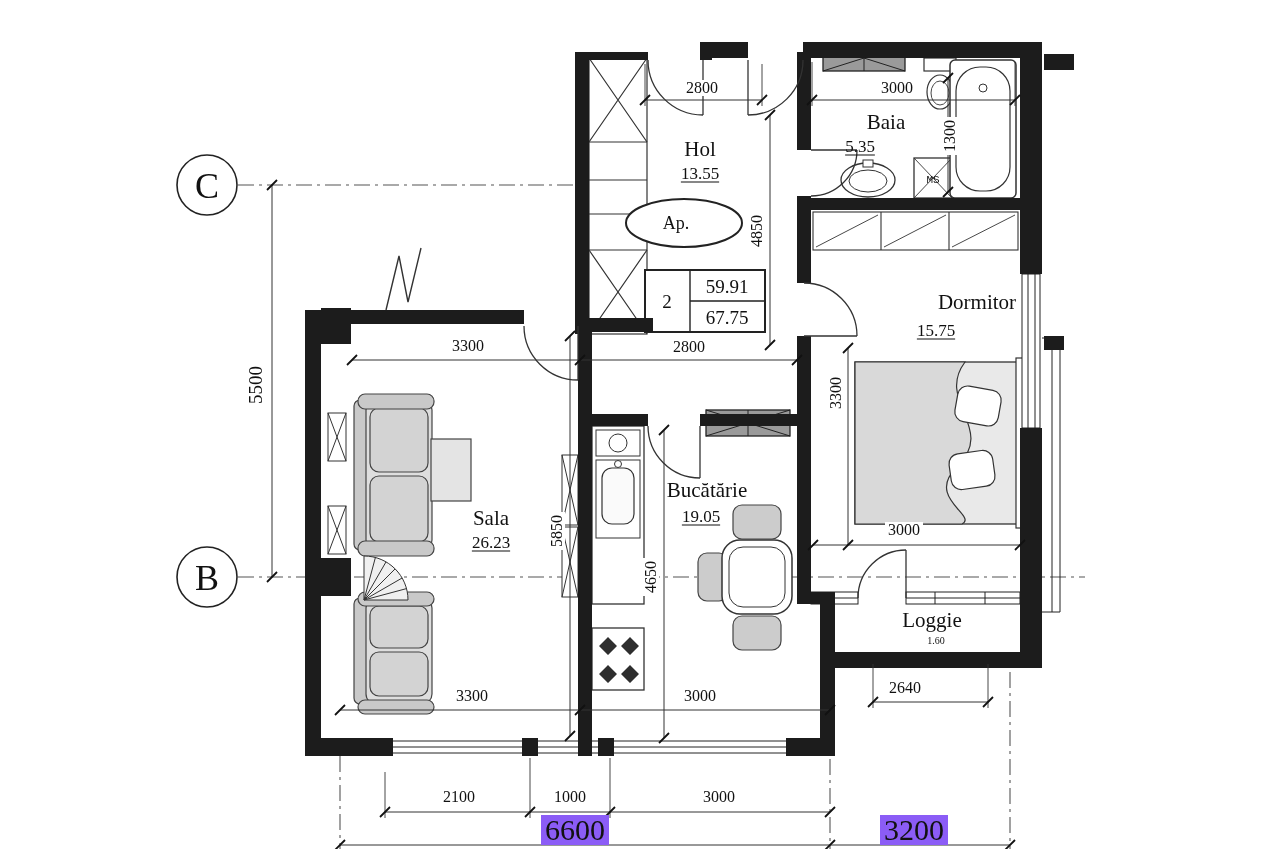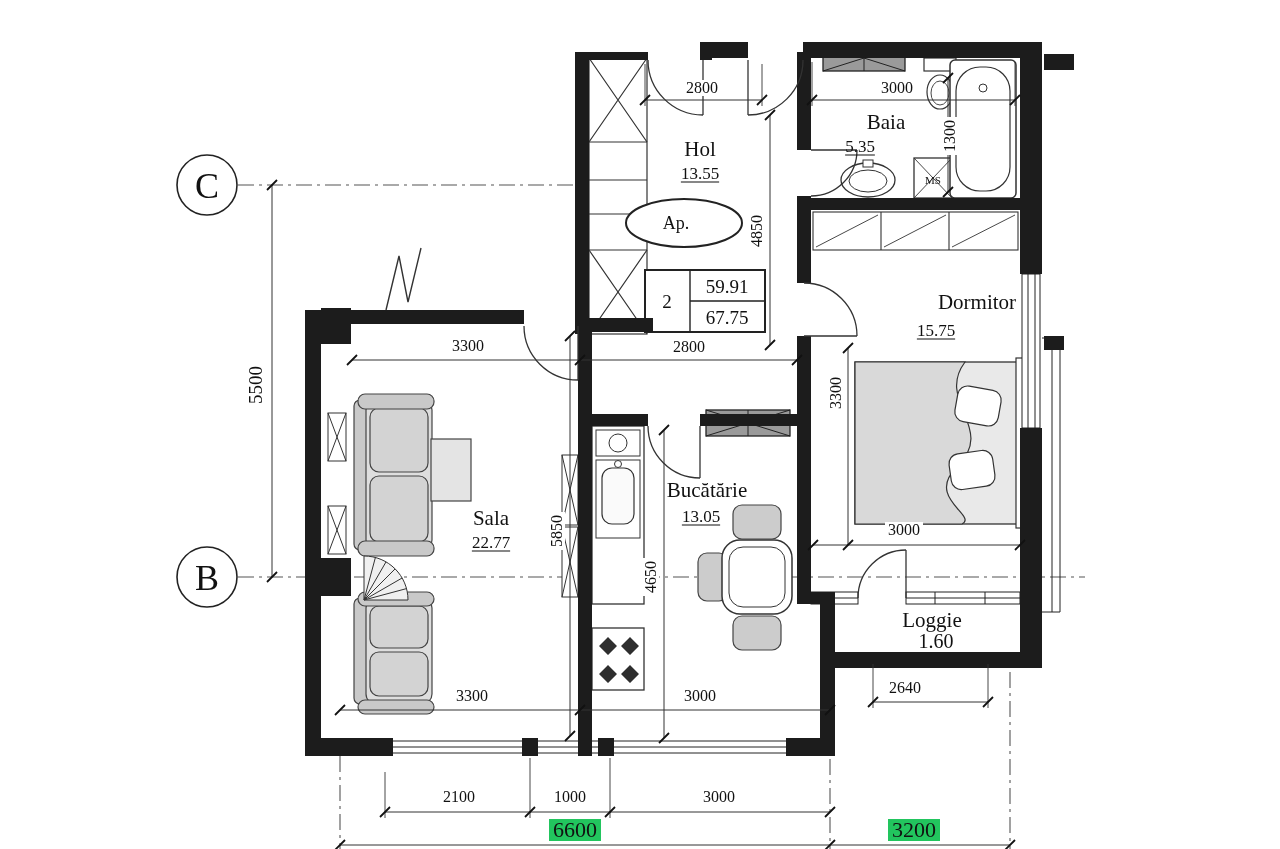--- a/index.html
+++ b/index.html
@@ -2,29 +2,29 @@
 <html><head>
 <meta charset="utf-8">
 <style>
   body{margin:0;background:#fff}
   .stage{position:relative;width:1280px;height:849px;background:#fff;overflow:hidden;
          font-family:"Liberation Serif","DejaVu Serif",serif;color:#111}
   .stage svg{position:absolute;left:0;top:0}
   .lbl{position:absolute;transform:translate(-50%,-50%);white-space:nowrap;line-height:1;color:#111}
   .rot{transform:translate(-50%,-50%) rotate(-90deg)}
   .dim{font-size:16px;background:#fff;padding:0 3px}
-  .dimbig{font-size:22px;background:#22c55e;padding:0 4px}
+  .dimbig{font-size:30px;background:#8b5cf6;padding:0 4px}
   .room{font-size:21px}
   .roomsm{font-size:21px}
   .area{font-size:17px;text-decoration:underline;text-underline-offset:3px}
-  .areasm{font-size:20px;text-underline-offset:2px}
+  .areasm{font-size:10px;text-underline-offset:2px}
   .axis{font-size:36px}
   .badge{font-size:18px}
   .tbl{font-size:19px}
-  .ms{font-size:11px;font-family:Liberation Serif, serif}
+  .ms{font-size:11px;font-family:Liberation Mono, monospace}
 </style>
 </head>
 <body>
 
 <div class="stage">
 
 <svg width="1280" height="849" viewBox="0 0 1280 849">
 
   <g stroke="#555" stroke-width="1.1" fill="none" stroke-dasharray="16 5 3 5">
     <path d="M238 185H592"></path>
@@ -274,23 +274,23 @@
 <div class="lbl axis" style="left:207px;top:186px">C</div>
 <div class="lbl axis" style="left:207px;top:578px">B</div>
 
 <div class="lbl room" style="left:700px;top:149px">Hol</div>
 <div class="lbl area" style="left:700px;top:173px">13.55</div>
 <div class="lbl room" style="left:886px;top:122px">Baia</div>
 <div class="lbl area" style="left:860px;top:146px;font-size:17px">5.35</div>
 <div class="lbl room" style="left:977px;top:302px">Dormitor</div>
 <div class="lbl area" style="left:936px;top:330px">15.75</div>
 <div class="lbl room" style="left:491px;top:518px">Sala</div>
-<div class="lbl area" style="left:491px;top:542px">22.77</div>
+<div class="lbl area" style="left:491px;top:542px">26.23</div>
 <div class="lbl room" style="left:707px;top:490px">Bucătărie</div>
-<div class="lbl area" style="left:701px;top:516px">13.05</div>
+<div class="lbl area" style="left:701px;top:516px">19.05</div>
 <div class="lbl roomsm" style="left:932px;top:620px">Loggie</div>
 <div class="lbl areasm" style="left:936px;top:641px">1.60</div>
 
 <div class="lbl badge" style="left:676px;top:223px">Ap.</div>
 <div class="lbl tbl" style="left:667px;top:301px">2</div>
 <div class="lbl tbl" style="left:727px;top:286px">59.91</div>
 <div class="lbl tbl" style="left:727px;top:317px">67.75</div>
 
 <div class="lbl ms" style="left:933px;top:180px">MS</div>
 

